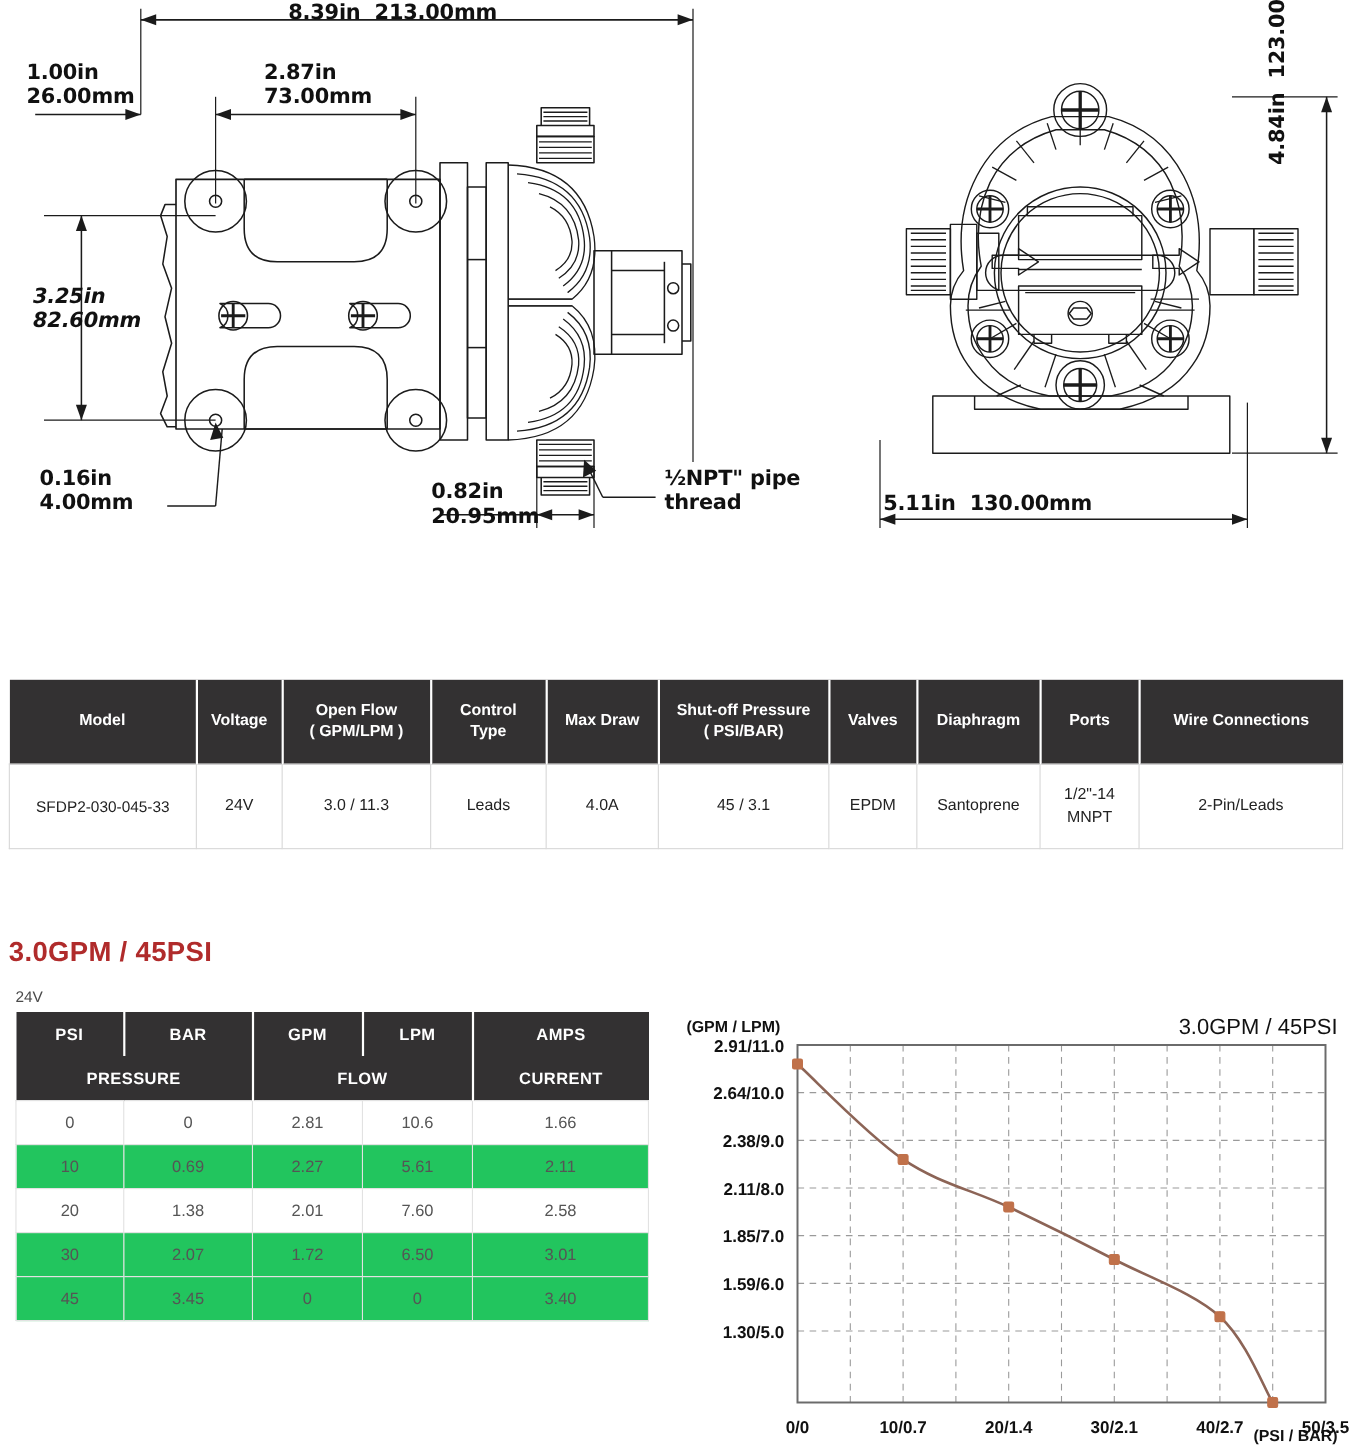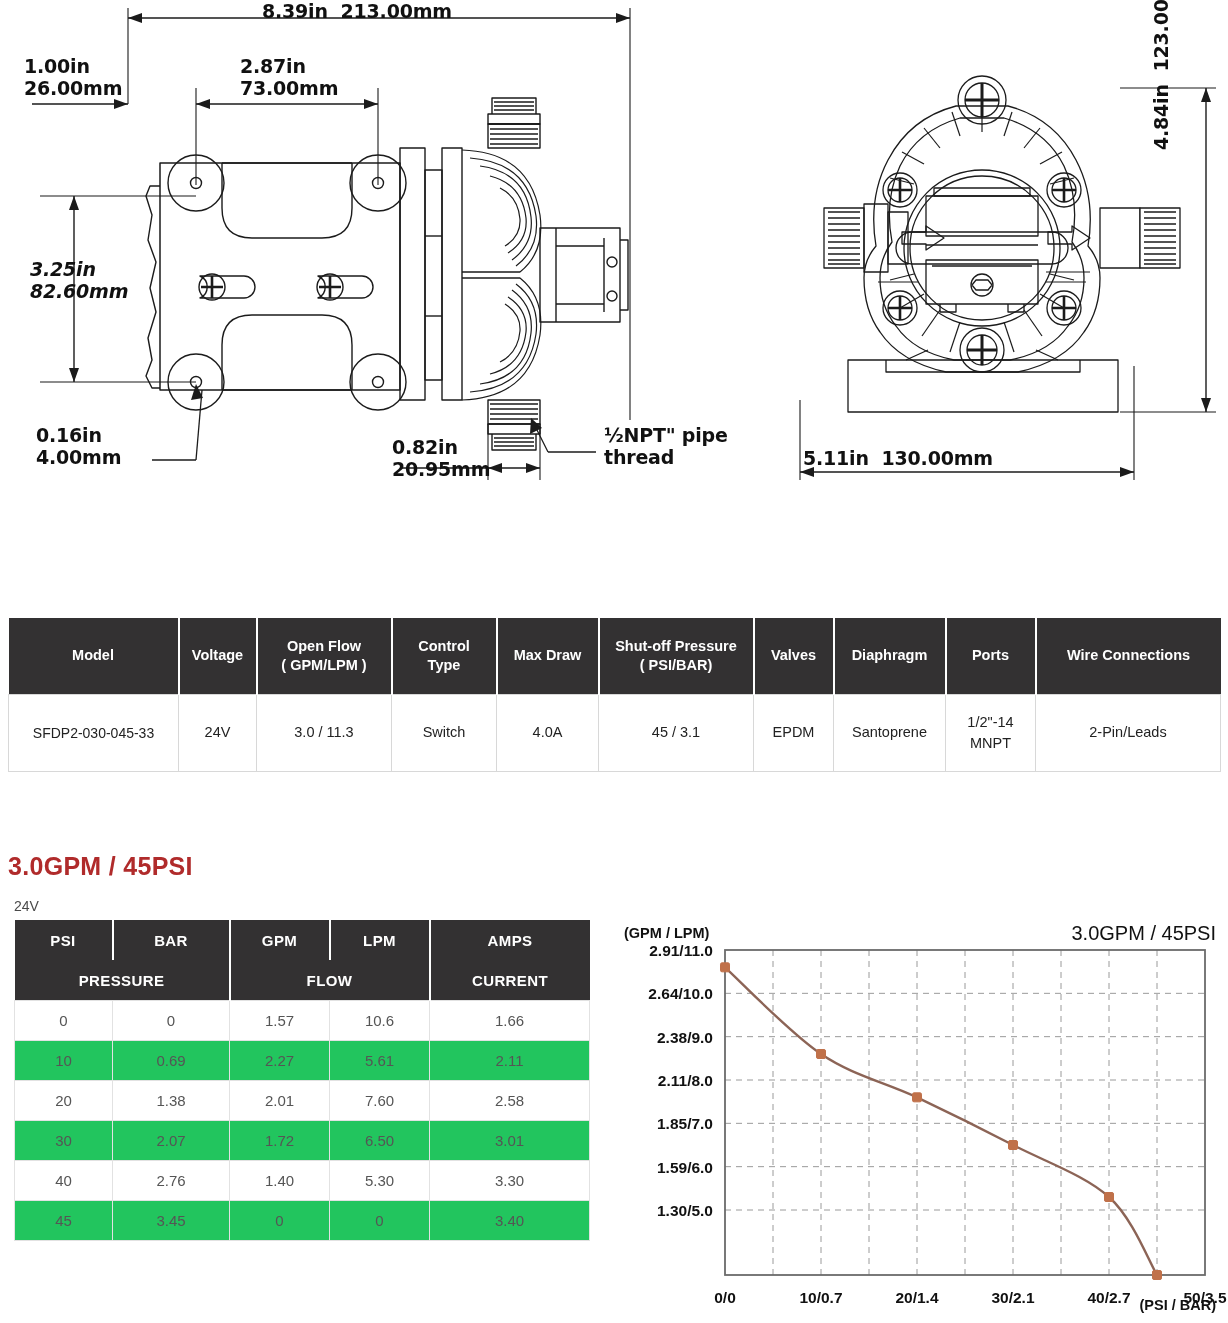--- a/index.html
+++ b/index.html
@@ -392,21 +392,21 @@
         <th>
           <div>Wire Connections</div>
         </th>
       </tr>
     </thead>
     <tbody>
       <tr>
         <td>SFDP2-030-045-33</td>
         <td>24V</td>
         <td>3.0 / 11.3</td>
-        <td>Switch</td>
+        <td>Leads</td>
         <td>4.0A</td>
         <td>45 / 3.1</td>
         <td>EPDM</td>
         <td>Santoprene</td>
         <td>
           <div>1/2"-14</div>
           <div>MNPT</div>
         </td>
         <td>2-Pin/Leads</td>
       </tr>
@@ -437,21 +437,21 @@
       <tr>
         <th colspan="2">PRESSURE</th>
         <th colspan="2">FLOW</th>
         <th>CURRENT</th>
       </tr>
     </thead>
     <tbody>
       <tr>
         <td>0</td>
         <td>0</td>
-        <td>1.57</td>
+        <td>2.81</td>
         <td>10.6</td>
         <td>1.66</td>
       </tr>
       <tr class="alt">
         <td>10</td>
         <td>0.69</td>
         <td>2.27</td>
         <td>5.61</td>
         <td>2.11</td>
       </tr>
@@ -461,27 +461,20 @@
         <td>2.01</td>
         <td>7.60</td>
         <td>2.58</td>
       </tr>
       <tr class="alt">
         <td>30</td>
         <td>2.07</td>
         <td>1.72</td>
         <td>6.50</td>
         <td>3.01</td>
-      </tr>
-      <tr>
-        <td>40</td>
-        <td>2.76</td>
-        <td>1.40</td>
-        <td>5.30</td>
-        <td>3.30</td>
       </tr>
       <tr class="alt">
         <td>45</td>
         <td>3.45</td>
         <td>0</td>
         <td>0</td>
         <td>3.40</td>
       </tr>
     </tbody>
   </table>

